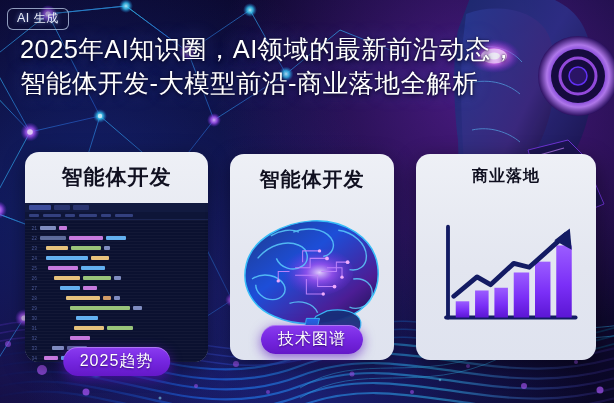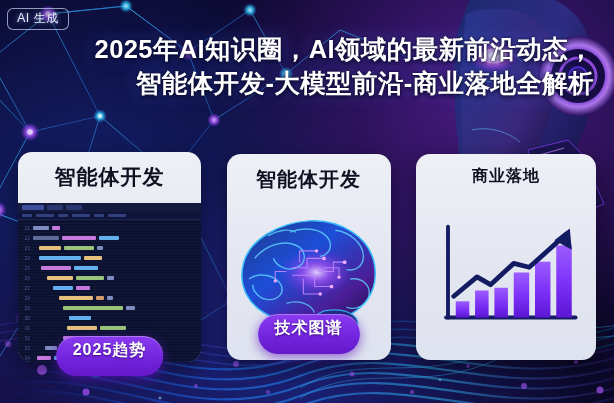--- a/index.html
+++ b/index.html
@@ -31,40 +31,41 @@
     padding:3px 9px 4px; border:1px solid rgba(190,205,235,.75);
     border-radius:6px; background:rgba(16,14,48,.25);
     color:#e8ecf7; font-size:12.5px; letter-spacing:.5px; line-height:1;
     text-shadow:0 0 5px rgba(140,170,255,.8);
   }
   .ai-badge .zh{ font-size:12px; }
 
   
   .title{
     position:absolute; left:0; right:0; top:33px; z-index:30;
-    text-align:right; color:#ffffff;
-    font-size:25.5px; font-weight:bold; line-height:1.32;
+    text-align:left; color:#ffffff;
+    font-size:25.5px; font-weight:normal; line-height:1.32;
     letter-spacing:.4px;
     text-shadow:
       0 0 2px rgba(10,8,40,.95),
       0 2px 5px rgba(5,4,30,.95),
       0 0 18px rgba(90,120,255,.45);
     padding:0 20px;
   }
   .title .l2{ display:block; }
 
   
   .cards{
     position:absolute; left:0; right:0; top:152px; z-index:25;
     display:flex; justify-content:space-between; align-items:flex-start;
     padding:0 18px;
   }
   .card{
     position:relative; border-radius:14px; overflow:visible;
     box-shadow:0 6px 22px rgba(0,0,0,.45);
+    margin-left:7px;
   }
   .card-inner{
     border-radius:14px; overflow:hidden; height:100%;
     display:flex; flex-direction:column;
     background:linear-gradient(180deg,#eef0f6 0%,#e3e6f0 55%,#dfe3ef 100%);
   }
   .card-title{
     text-align:center; font-weight:bold; color:#101020;
     letter-spacing:1px; flex:0 0 auto;
   }
@@ -112,23 +113,23 @@
   .t-pun{ background:#7e8bbf; }
   .scan{ position:absolute; inset:0;
     background:repeating-linear-gradient(180deg, rgba(255,255,255,.03) 0 1px, transparent 1px 3px); }
 
   
   .brain-wrap{ width:100%; height:100%; display:flex; align-items:center; justify-content:center; }
 
   
   .pill{
     position:absolute; left:50%; transform:translateX(-50%); bottom:-16px; z-index:35;
-    padding:6px 17px 18px; border-radius:999px; white-space:nowrap;
+    padding:6px 17px 7px; border-radius:999px; white-space:nowrap;
     background:linear-gradient(180deg,#8b3cf0 0%,#7526e0 50%,#6418c8 100%);
-    color:#ffffff; font-weight:bold; font-size:16px; letter-spacing:1px; line-height:1;
+    color:#ffffff; font-weight:normal; font-size:16px; letter-spacing:1px; line-height:1;
     box-shadow:0 3px 12px rgba(90,20,190,.65), inset 0 1px 0 rgba(255,255,255,.3);
     text-shadow:0 1px 2px rgba(30,5,80,.7);
   }
   .card1 .pill{ bottom:-14px; }
   .card2 .pill{ bottom:6px; }
   .card3 .pill{ bottom:6px; }
 </style>
 </head>
 <body>
 

